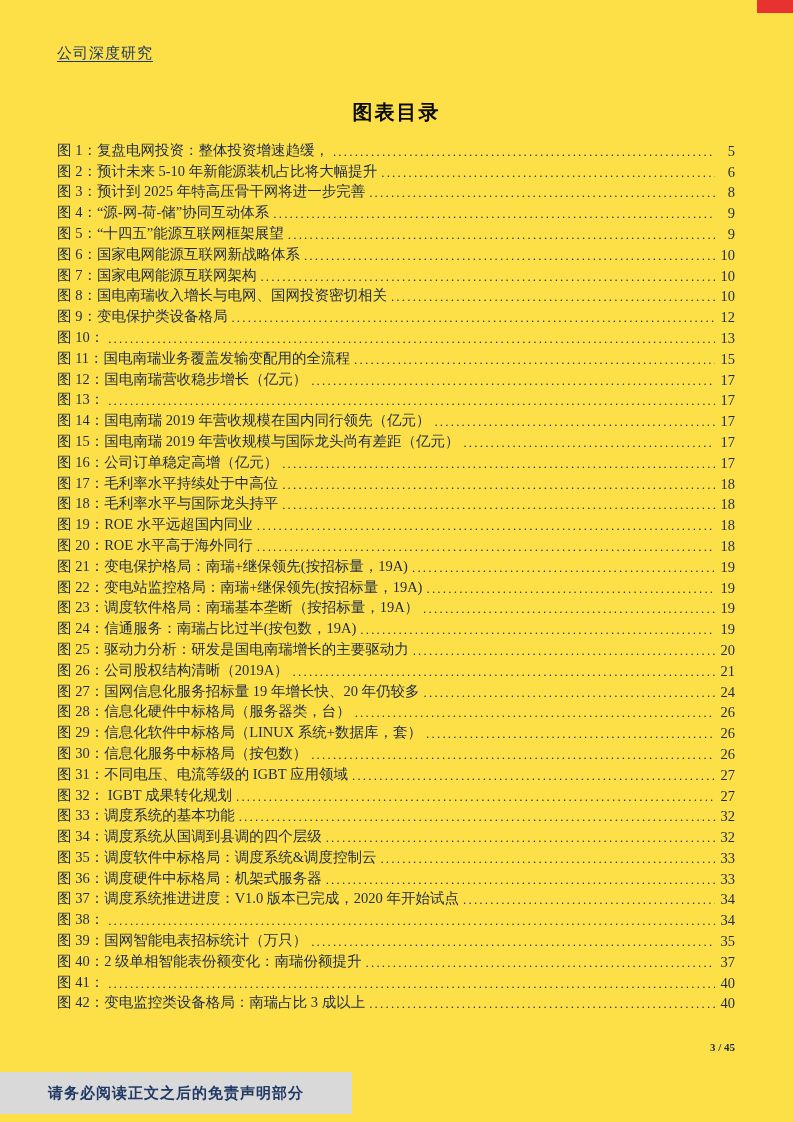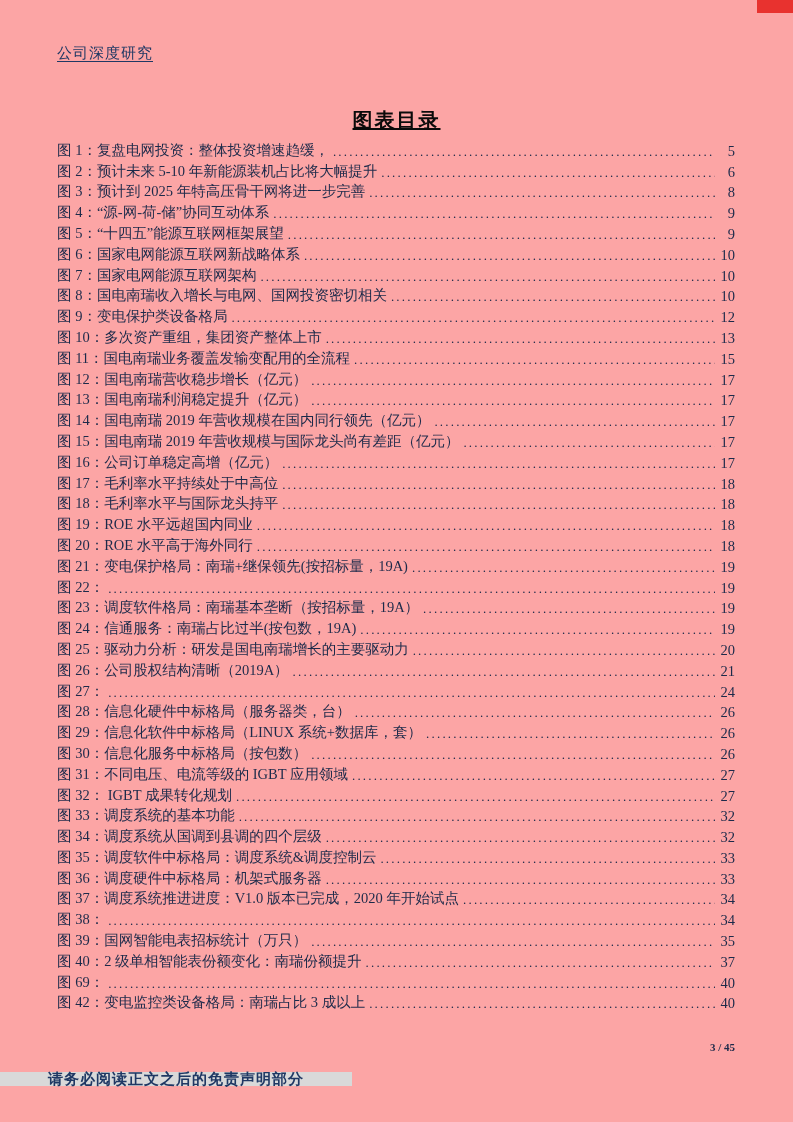--- a/index.html
+++ b/index.html
@@ -6,45 +6,44 @@
     --navy:#1f3864;
     --toc-text:#1c2a4a;
     --footer-bg:#d9d9d9;
     --marker-red:#e8322f;
   }
   *{box-sizing:border-box;}
   html,body{margin:0;padding:0;background:#fff;}
   .page{
     position:relative;
     width:793px;height:1122px;
-    background:#fca5a5;
+    background:#fde047;
     font-family:"Liberation Serif","DejaVu Serif",serif;
     overflow:hidden;
   }
   .report-category{
     position:absolute;left:57px;top:44px;
     font-size:15px;line-height:18px;
     color:var(--navy);
     text-decoration:underline;
     text-underline-offset:3px;
     letter-spacing:1px;
   }
   .corner-marker{
     position:absolute;top:0;right:0;
     width:36px;height:13px;
     background:var(--marker-red);
   }
   .toc-title{
     position:absolute;top:99px;left:0;right:0;
-    margin:8px;
+    margin:0;
     text-align:center;
     font-size:20px;font-weight:bold;
     color:#0a0a0a;
     letter-spacing:2px;
-    text-decoration:underline;
   }
   .toc-list{
     position:absolute;left:57px;top:139px;width:678px;
   }
   .toc-row{
     display:flex;align-items:flex-end;
     height:20.8px;
     font-size:14.5px;
     color:var(--toc-text);
     white-space:nowrap;
@@ -64,21 +63,21 @@
     min-width:18px;
     text-align:right;
   }
   .page-number{
     position:absolute;top:1041px;right:58px;
     font-size:11px;font-weight:bold;
     color:var(--toc-text);
   }
   .footer-bar{
     position:absolute;left:0;top:1072px;
-    width:352px;height:14px;
+    width:352px;height:42px;
     background:var(--footer-bg);
     display:flex;align-items:center;justify-content:center;
   }
   .footer-text{
     font-size:15px;font-weight:bold;
     color:var(--navy);
     letter-spacing:1px;
   }
 </style>
 </head>
@@ -142,39 +141,37 @@
         <span class="toc-page">10</span>
       </div>
       <div class="toc-row">
         <span class="toc-label">图 9：</span>
         <span class="toc-entry-title">变电保护类设备格局</span>
         <span class="toc-dots">............................................................................................................................................................................................................................</span>
         <span class="toc-page">12</span>
       </div>
       <div class="toc-row">
         <span class="toc-label">图 10：</span>
-        <span class="toc-entry-title">多次资产重组，集团资产整体上市</span>
         <span class="toc-dots">............................................................................................................................................................................................................................</span>
         <span class="toc-page">13</span>
       </div>
       <div class="toc-row">
         <span class="toc-label">图 11：</span>
         <span class="toc-entry-title">国电南瑞业务覆盖发输变配用的全流程</span>
         <span class="toc-dots">............................................................................................................................................................................................................................</span>
         <span class="toc-page">15</span>
       </div>
       <div class="toc-row">
         <span class="toc-label">图 12：</span>
         <span class="toc-entry-title">国电南瑞营收稳步增长（亿元）</span>
         <span class="toc-dots">............................................................................................................................................................................................................................</span>
         <span class="toc-page">17</span>
       </div>
       <div class="toc-row">
         <span class="toc-label">图 13：</span>
-        <span class="toc-entry-title">国电南瑞利润稳定提升（亿元）</span>
         <span class="toc-dots">............................................................................................................................................................................................................................</span>
         <span class="toc-page">17</span>
       </div>
       <div class="toc-row">
         <span class="toc-label">图 14：</span>
         <span class="toc-entry-title">国电南瑞 2019 年营收规模在国内同行领先（亿元）</span>
         <span class="toc-dots">............................................................................................................................................................................................................................</span>
         <span class="toc-page">17</span>
       </div>
       <div class="toc-row">
@@ -214,20 +211,21 @@
         <span class="toc-page">18</span>
       </div>
       <div class="toc-row">
         <span class="toc-label">图 21：</span>
         <span class="toc-entry-title">变电保护格局：南瑞+继保领先(按招标量，19A)</span>
         <span class="toc-dots">............................................................................................................................................................................................................................</span>
         <span class="toc-page">19</span>
       </div>
       <div class="toc-row">
         <span class="toc-label">图 22：</span>
+        <span class="toc-entry-title">变电站监控格局：南瑞+继保领先(按招标量，19A)</span>
         <span class="toc-dots">............................................................................................................................................................................................................................</span>
         <span class="toc-page">19</span>
       </div>
       <div class="toc-row">
         <span class="toc-label">图 23：</span>
         <span class="toc-entry-title">调度软件格局：南瑞基本垄断（按招标量，19A）</span>
         <span class="toc-dots">............................................................................................................................................................................................................................</span>
         <span class="toc-page">19</span>
       </div>
       <div class="toc-row">
@@ -243,20 +241,21 @@
         <span class="toc-page">20</span>
       </div>
       <div class="toc-row">
         <span class="toc-label">图 26：</span>
         <span class="toc-entry-title">公司股权结构清晰（2019A）</span>
         <span class="toc-dots">............................................................................................................................................................................................................................</span>
         <span class="toc-page">21</span>
       </div>
       <div class="toc-row">
         <span class="toc-label">图 27：</span>
+        <span class="toc-entry-title">国网信息化服务招标量 19 年增长快、20 年仍较多</span>
         <span class="toc-dots">............................................................................................................................................................................................................................</span>
         <span class="toc-page">24</span>
       </div>
       <div class="toc-row">
         <span class="toc-label">图 28：</span>
         <span class="toc-entry-title">信息化硬件中标格局（服务器类，台）</span>
         <span class="toc-dots">............................................................................................................................................................................................................................</span>
         <span class="toc-page">26</span>
       </div>
       <div class="toc-row">
@@ -324,21 +323,21 @@
         <span class="toc-dots">............................................................................................................................................................................................................................</span>
         <span class="toc-page">35</span>
       </div>
       <div class="toc-row">
         <span class="toc-label">图 40：</span>
         <span class="toc-entry-title">2 级单相智能表份额变化：南瑞份额提升</span>
         <span class="toc-dots">............................................................................................................................................................................................................................</span>
         <span class="toc-page">37</span>
       </div>
       <div class="toc-row">
-        <span class="toc-label">图 69：</span>
+        <span class="toc-label">图 41：</span>
         <span class="toc-dots">............................................................................................................................................................................................................................</span>
         <span class="toc-page">40</span>
       </div>
       <div class="toc-row">
         <span class="toc-label">图 42：</span>
         <span class="toc-entry-title">变电监控类设备格局：南瑞占比 3 成以上</span>
         <span class="toc-dots">............................................................................................................................................................................................................................</span>
         <span class="toc-page">40</span>
       </div>
     </div>

